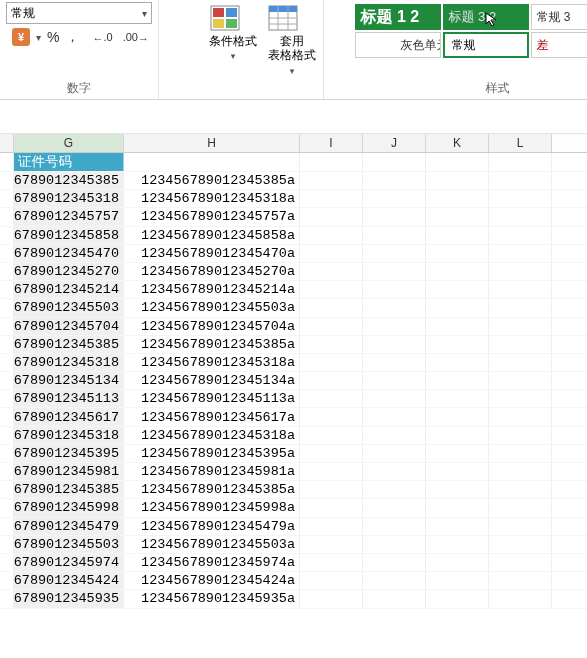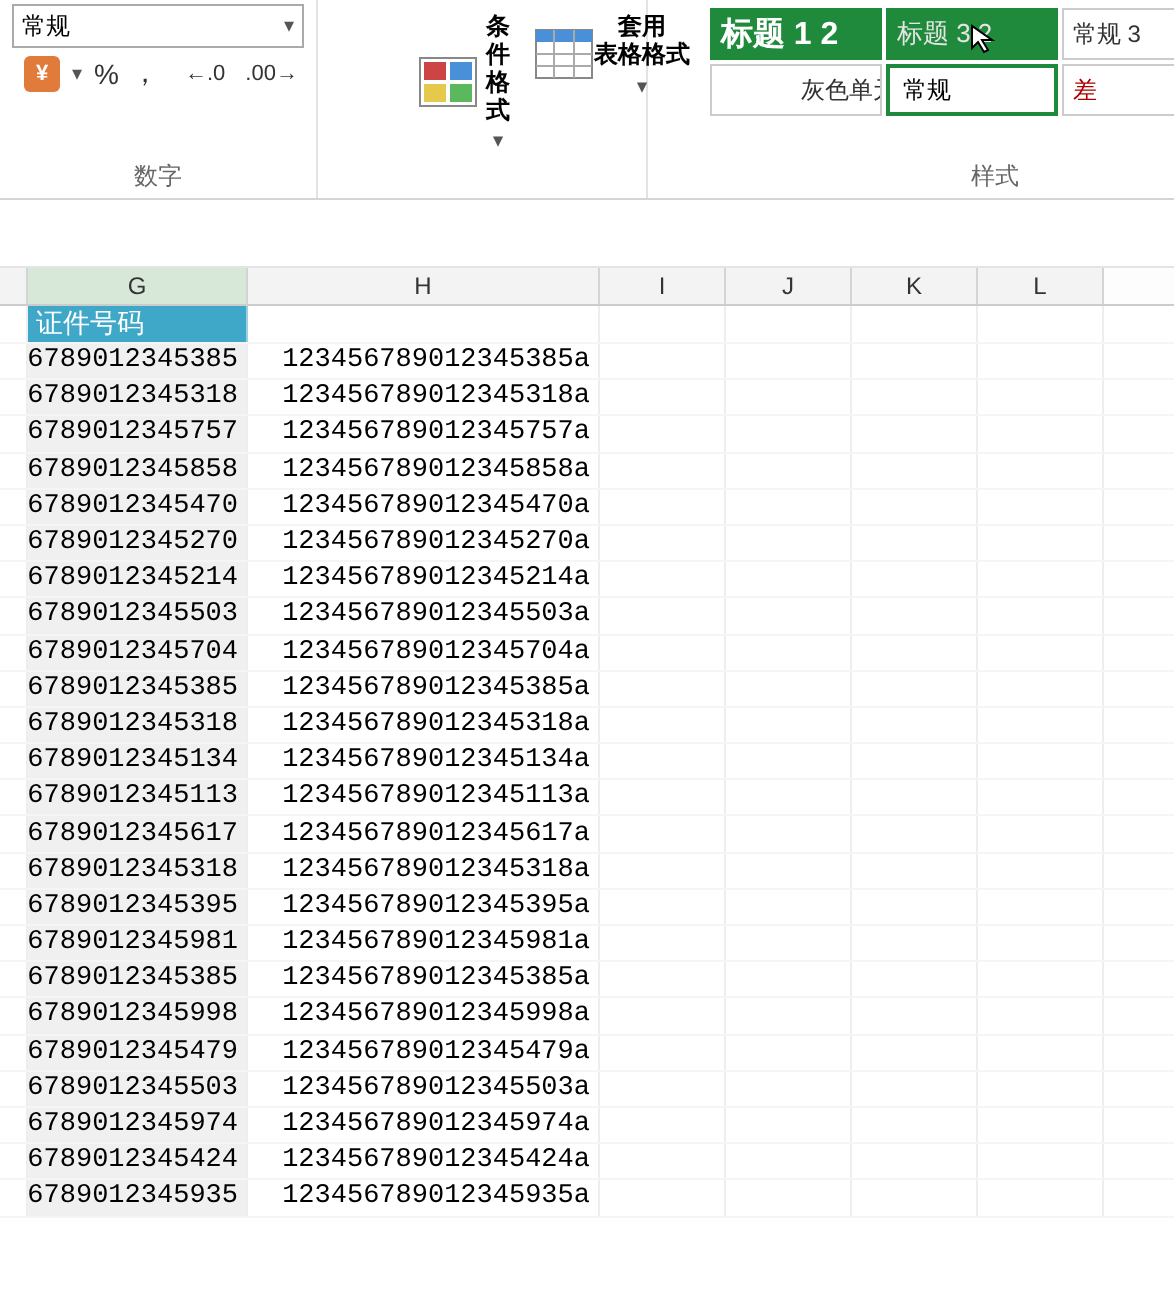--- a/index.html
+++ b/index.html
@@ -68,21 +68,21 @@
     background: #e07b3c;
     border-radius: 3px;
     display: flex; align-items: center; justify-content: center;
     color: #fff; font-size: 11px; font-weight: bold;
   }
   .txt-btn { font-size: 14px; color: #333; cursor: pointer; }
   .dec-btns { display: flex; gap: 4px; margin-left: 4px;}
   .dec { font-size: 11px; color: #333; border:1px solid transparent; padding:1px 2px; }
 
   .group-middle { width: 130px; display:flex; flex-direction:row; align-items:flex-start; gap:8px; padding-top:4px;}
-  .big-btn { display:flex; flex-direction:row; align-items:center; width:50px; cursor:pointer;font-weight:bold;}
+  .big-btn { display:flex; flex-direction:column; align-items:flex-start; width:50px; cursor:pointer;}
   .big-ico { width:32px; height:28px; display:flex; align-items:center; justify-content:center; }
   .condfmt-svg, .tablefmt-svg { width:30px; height:26px; }
   .big-lbl { text-align:center; font-size:12px; line-height:14px; margin-top:2px;}
   .drop-caret { font-size:9px; color:#555; }
 
   .group-styles { flex:1; min-width:260px; padding:4px 4px 18px 4px; }
   .styles-grid { display:grid; grid-template-columns: repeat(3, 86px) 20px; grid-auto-rows: 26px; gap:2px 2px;}
   .style-cell {
     border:1px solid #ccc;
     display:flex; align-items:center; padding:0 4px;

